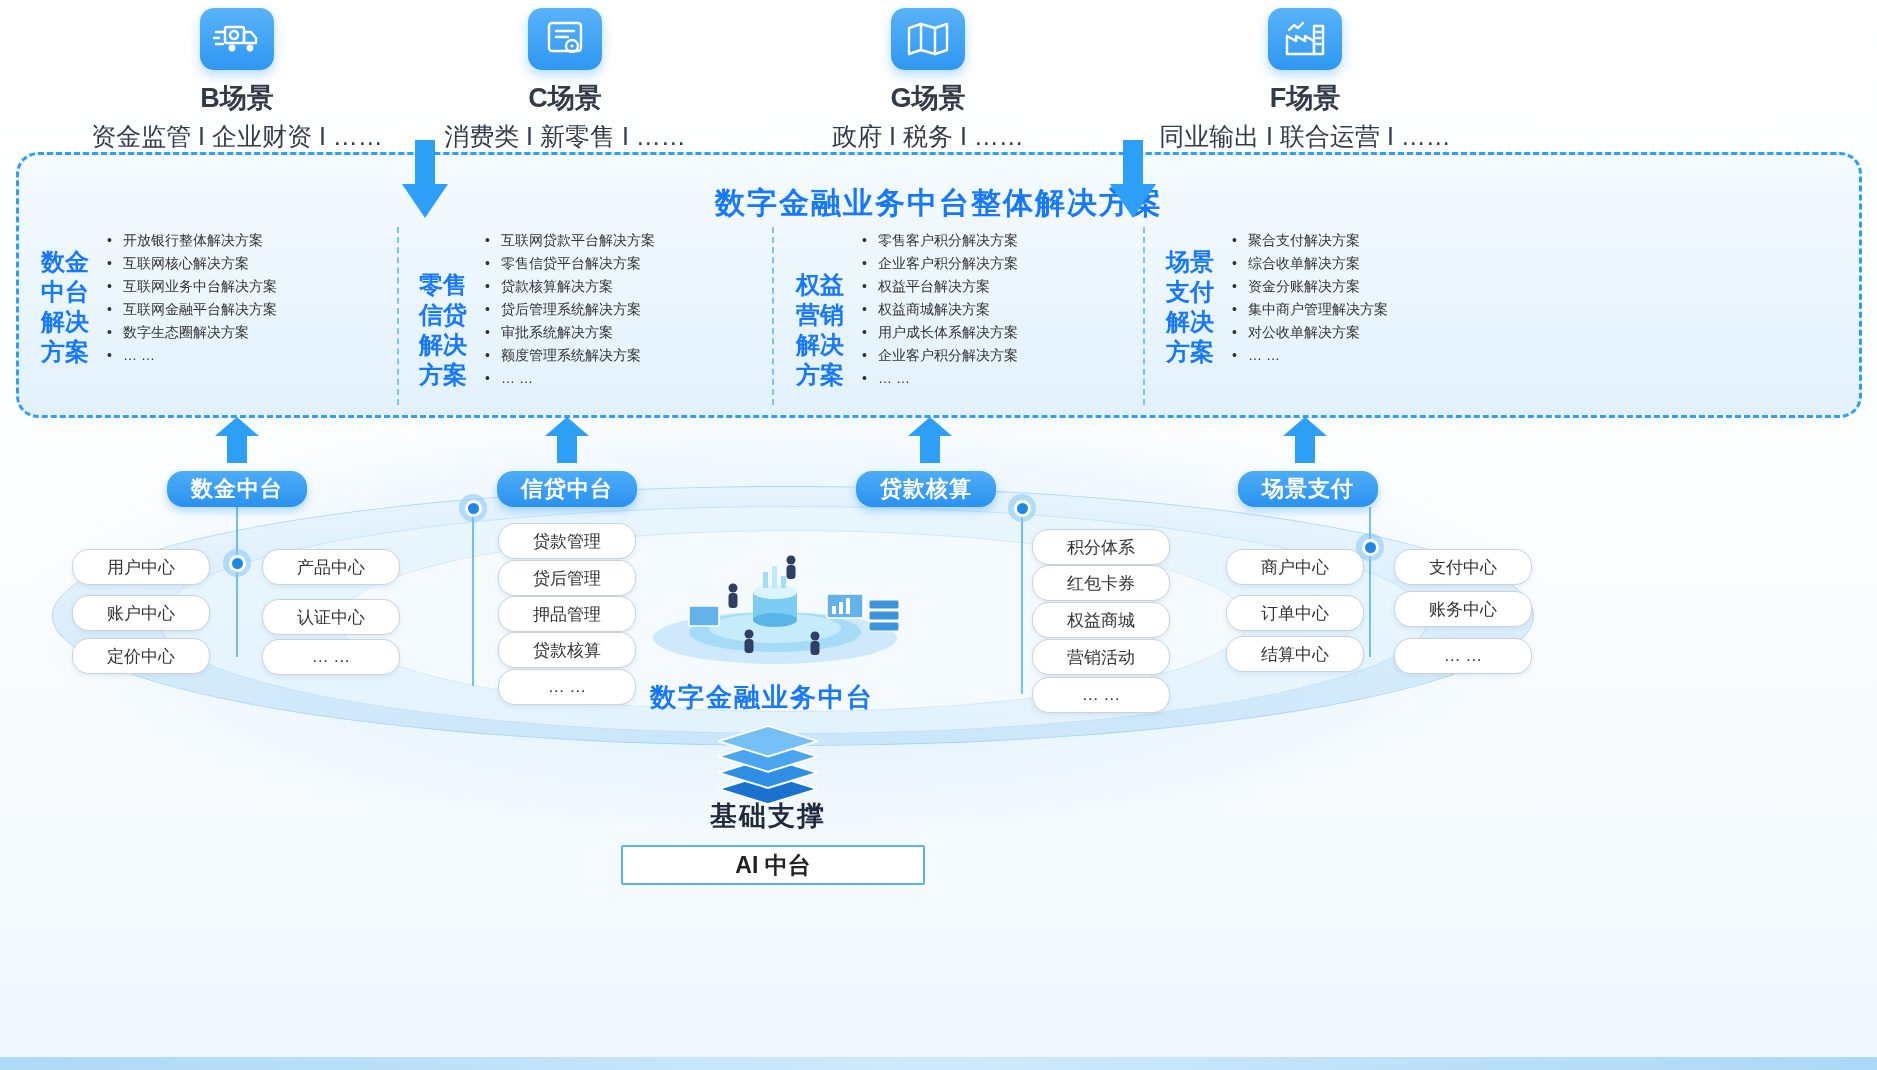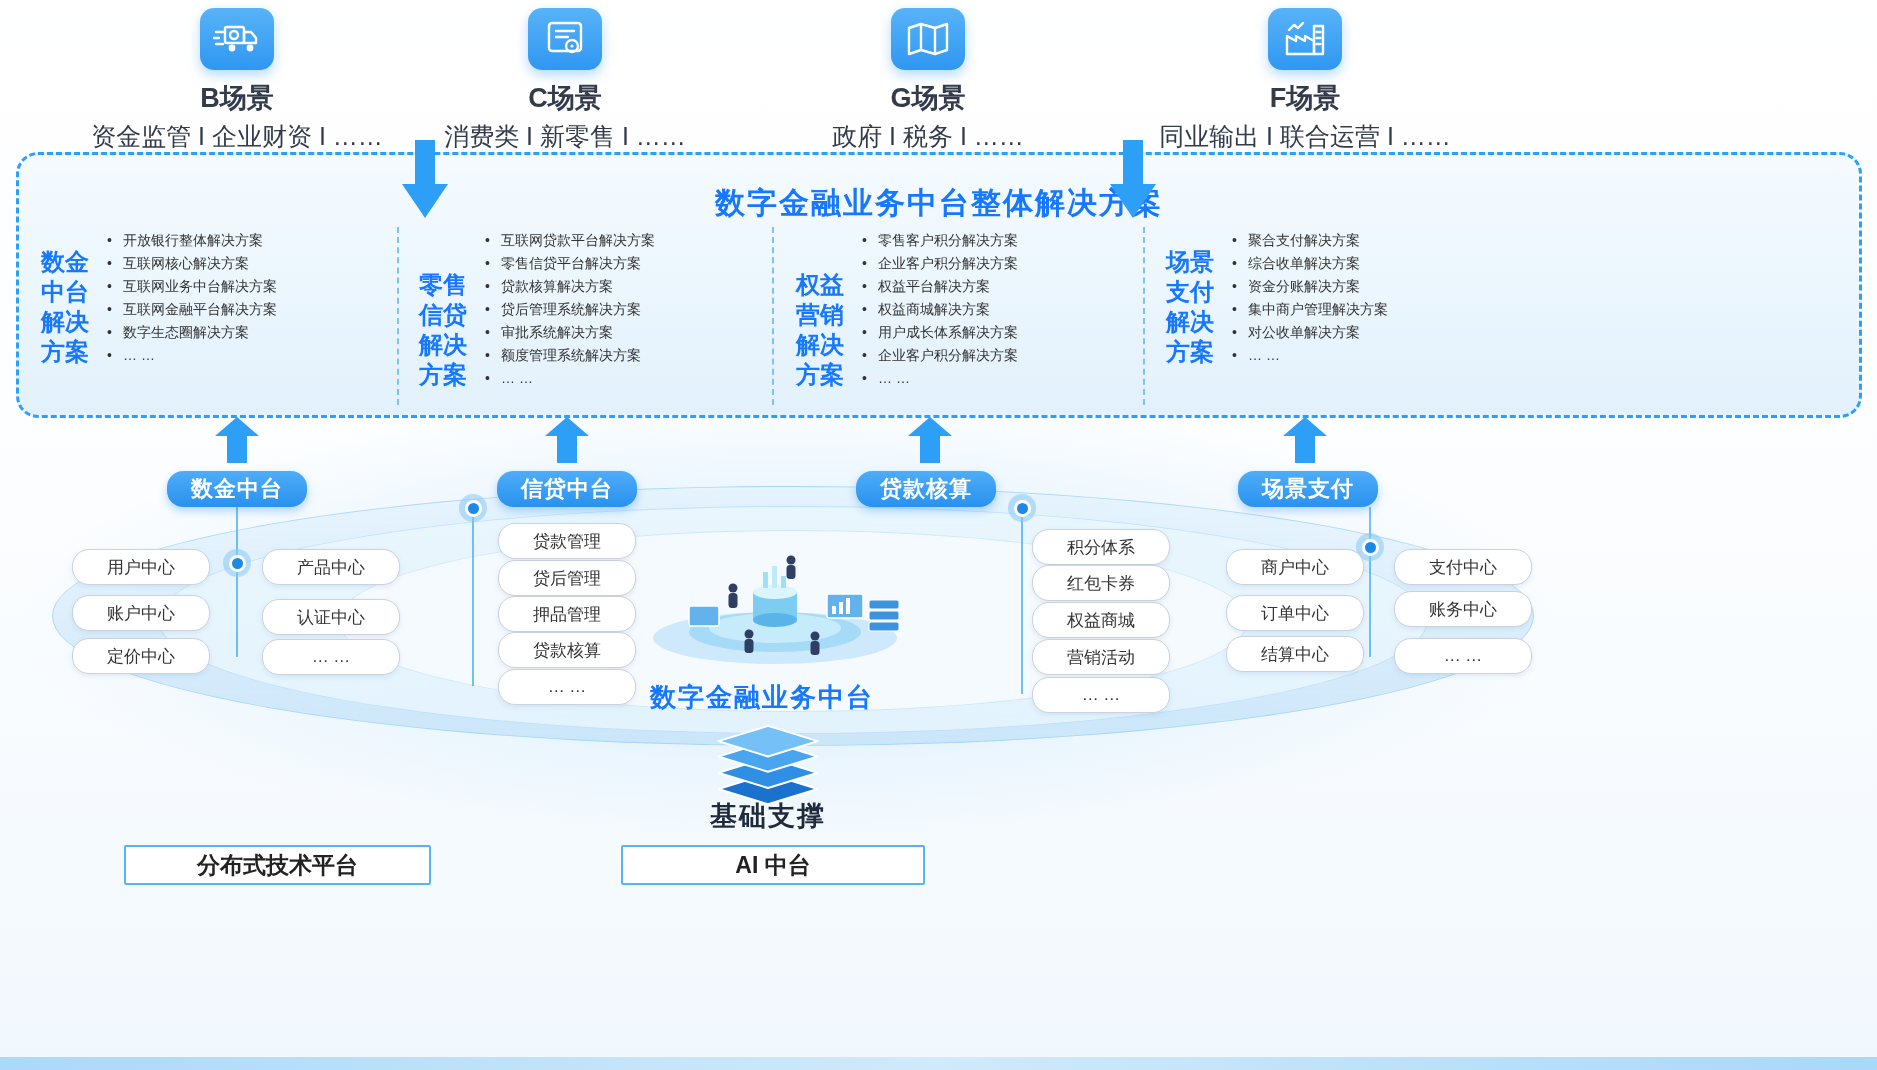--- a/index.html
+++ b/index.html
@@ -299,17 +299,16 @@
   <div class="center-label" style="left:612px;top:680px;width:300px">数字金融业务中台</div>
 
   <svg class="arrow" style="left:710px;top:724px" width="116" height="86" viewBox="0 0 120 90">
     <polygon points="60,52 112,68 60,84 8,68" fill="#1B72CE" stroke="#fff" stroke-width="2" stroke-linejoin="round"></polygon>
     <polygon points="60,35 112,51 60,67 8,51" fill="#2F8FE5" stroke="#fff" stroke-width="2" stroke-linejoin="round"></polygon>
     <polygon points="60,18 112,34 60,50 8,34" fill="#4AA5F0" stroke="#fff" stroke-width="2" stroke-linejoin="round"></polygon>
     <polygon points="60,2 112,18 60,34 8,18" fill="#74C0F7" stroke="#fff" stroke-width="2" stroke-linejoin="round"></polygon>
   </svg>
   <div class="found-label">基础支撑</div>
 
-  <div class="found-box" style="left:124px;top:845px;width:303px">分布式技术平台</div>
   <div class="found-box" style="left:621px;top:845px;width:300px">AI 中台</div>
 
   <div class="bottom-strip"></div>
 </div>
 
 </body></html>

